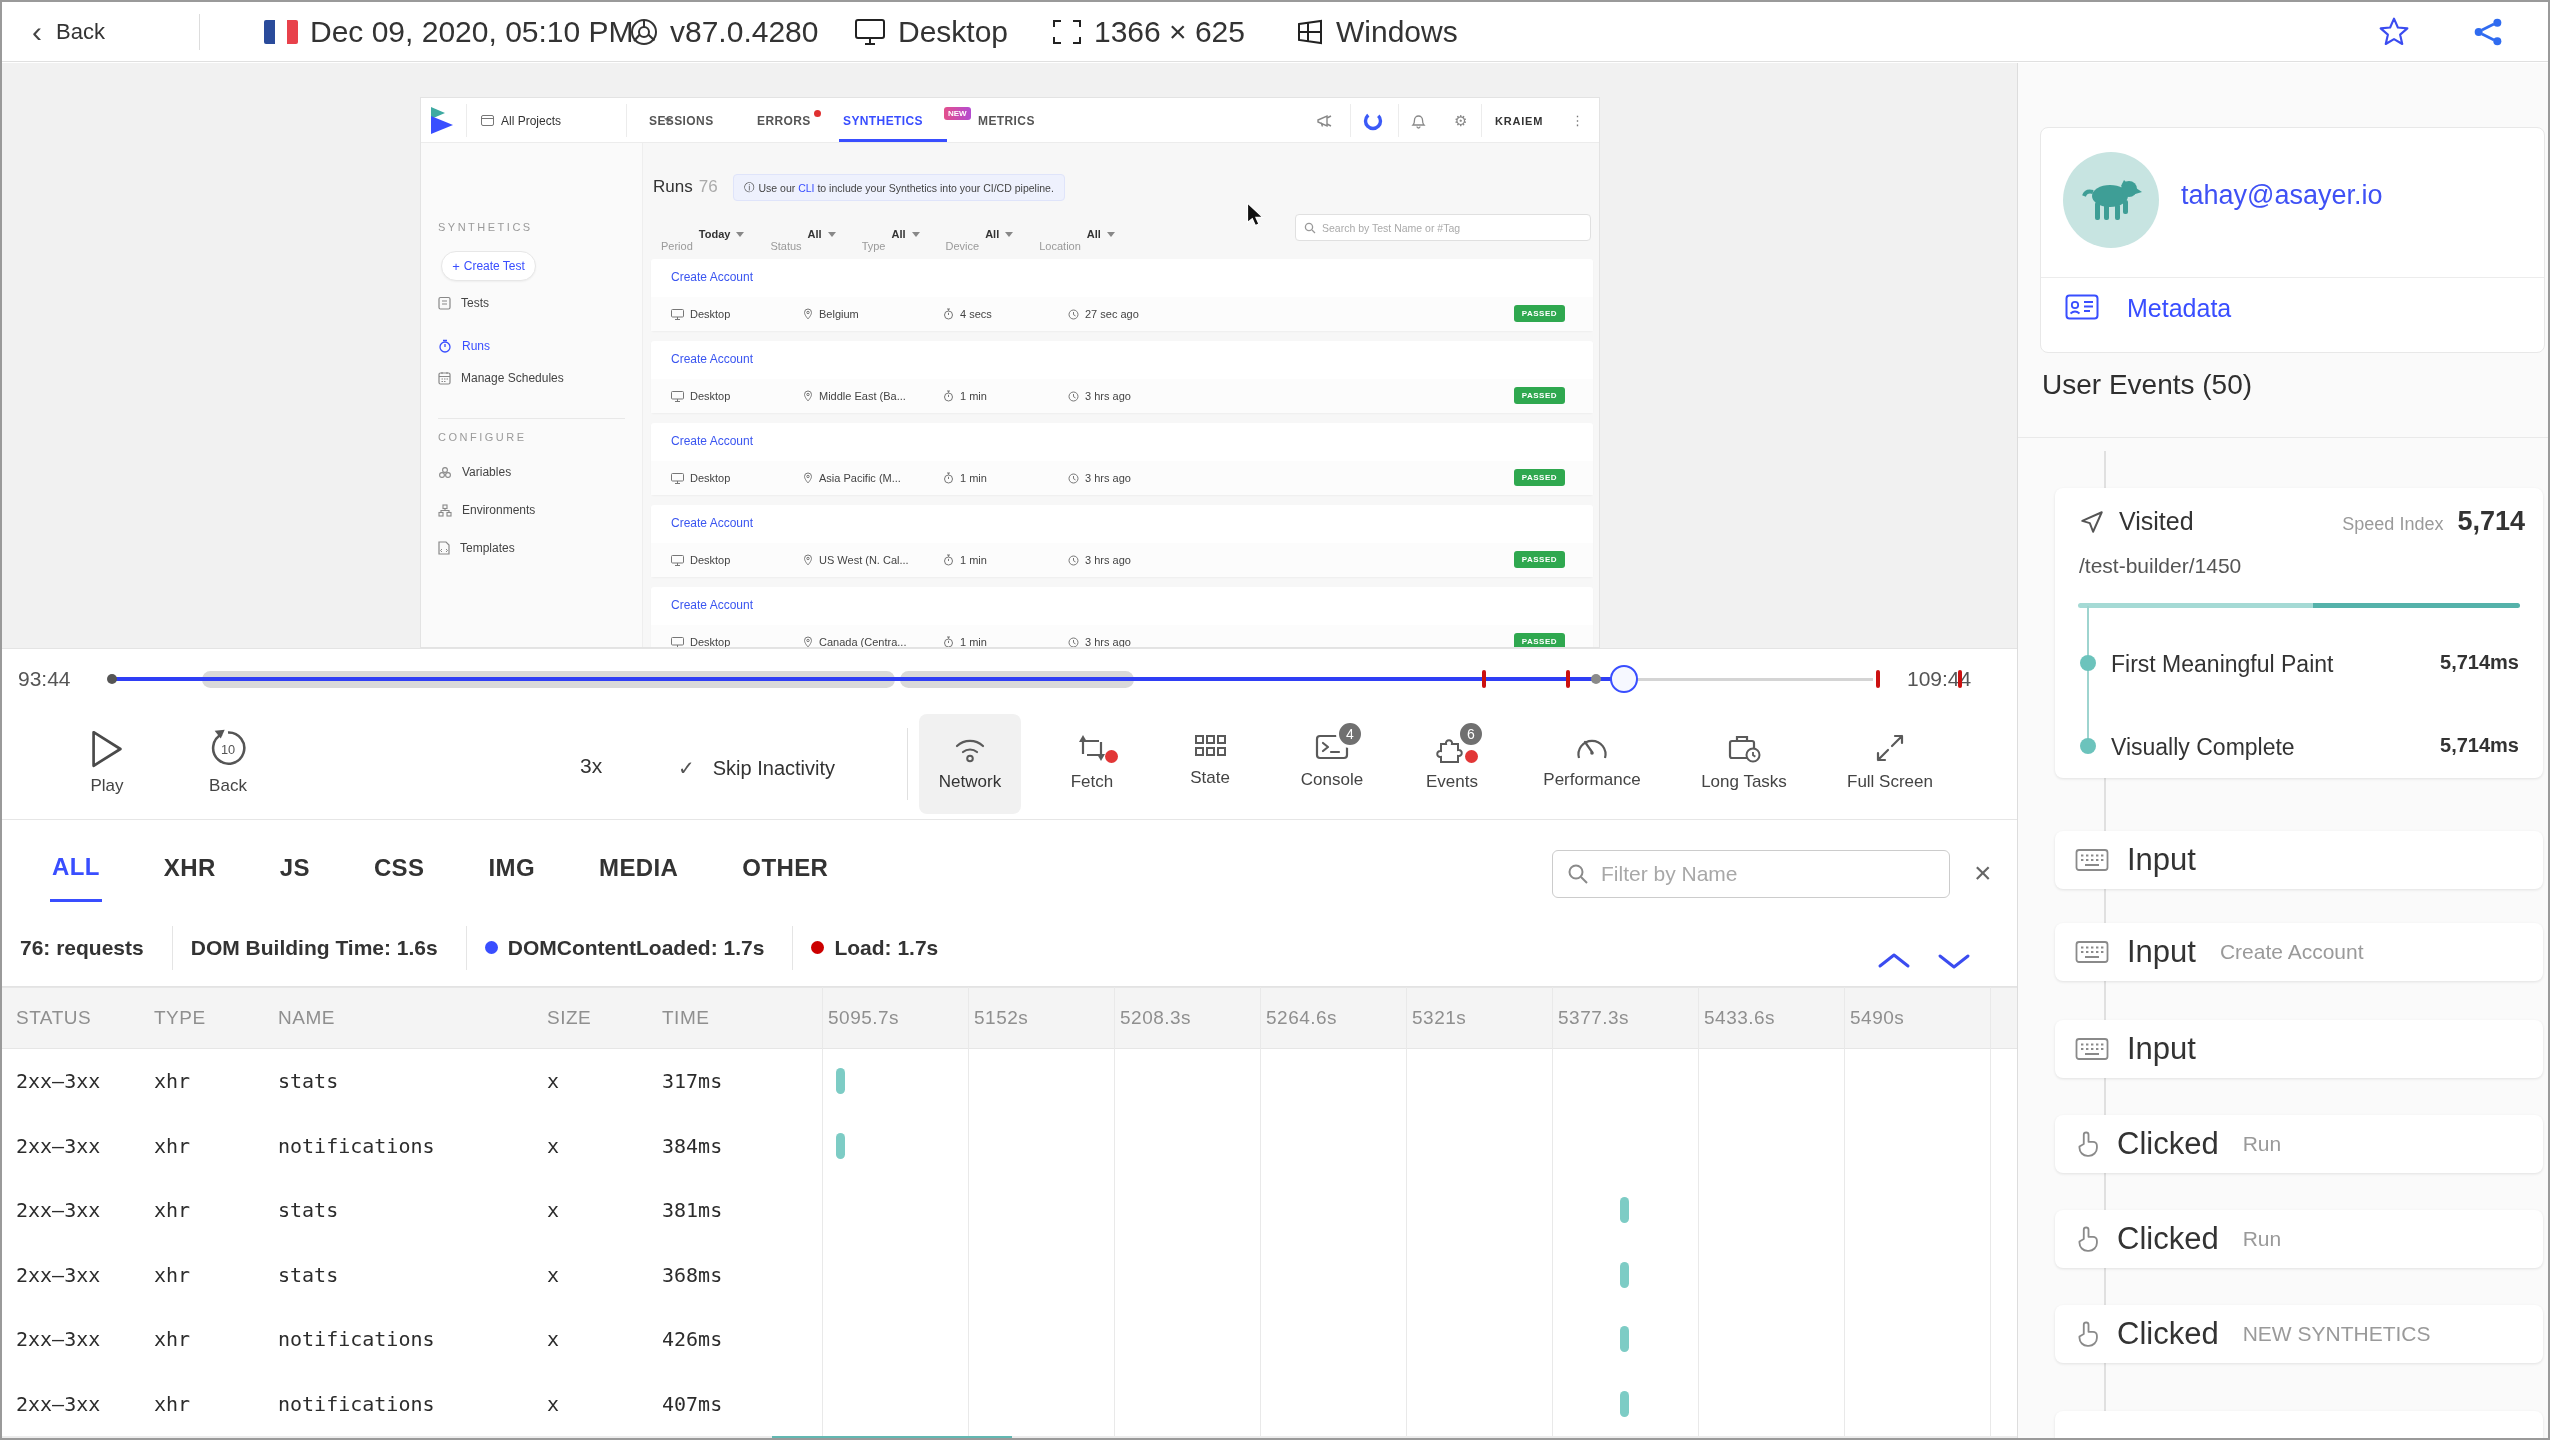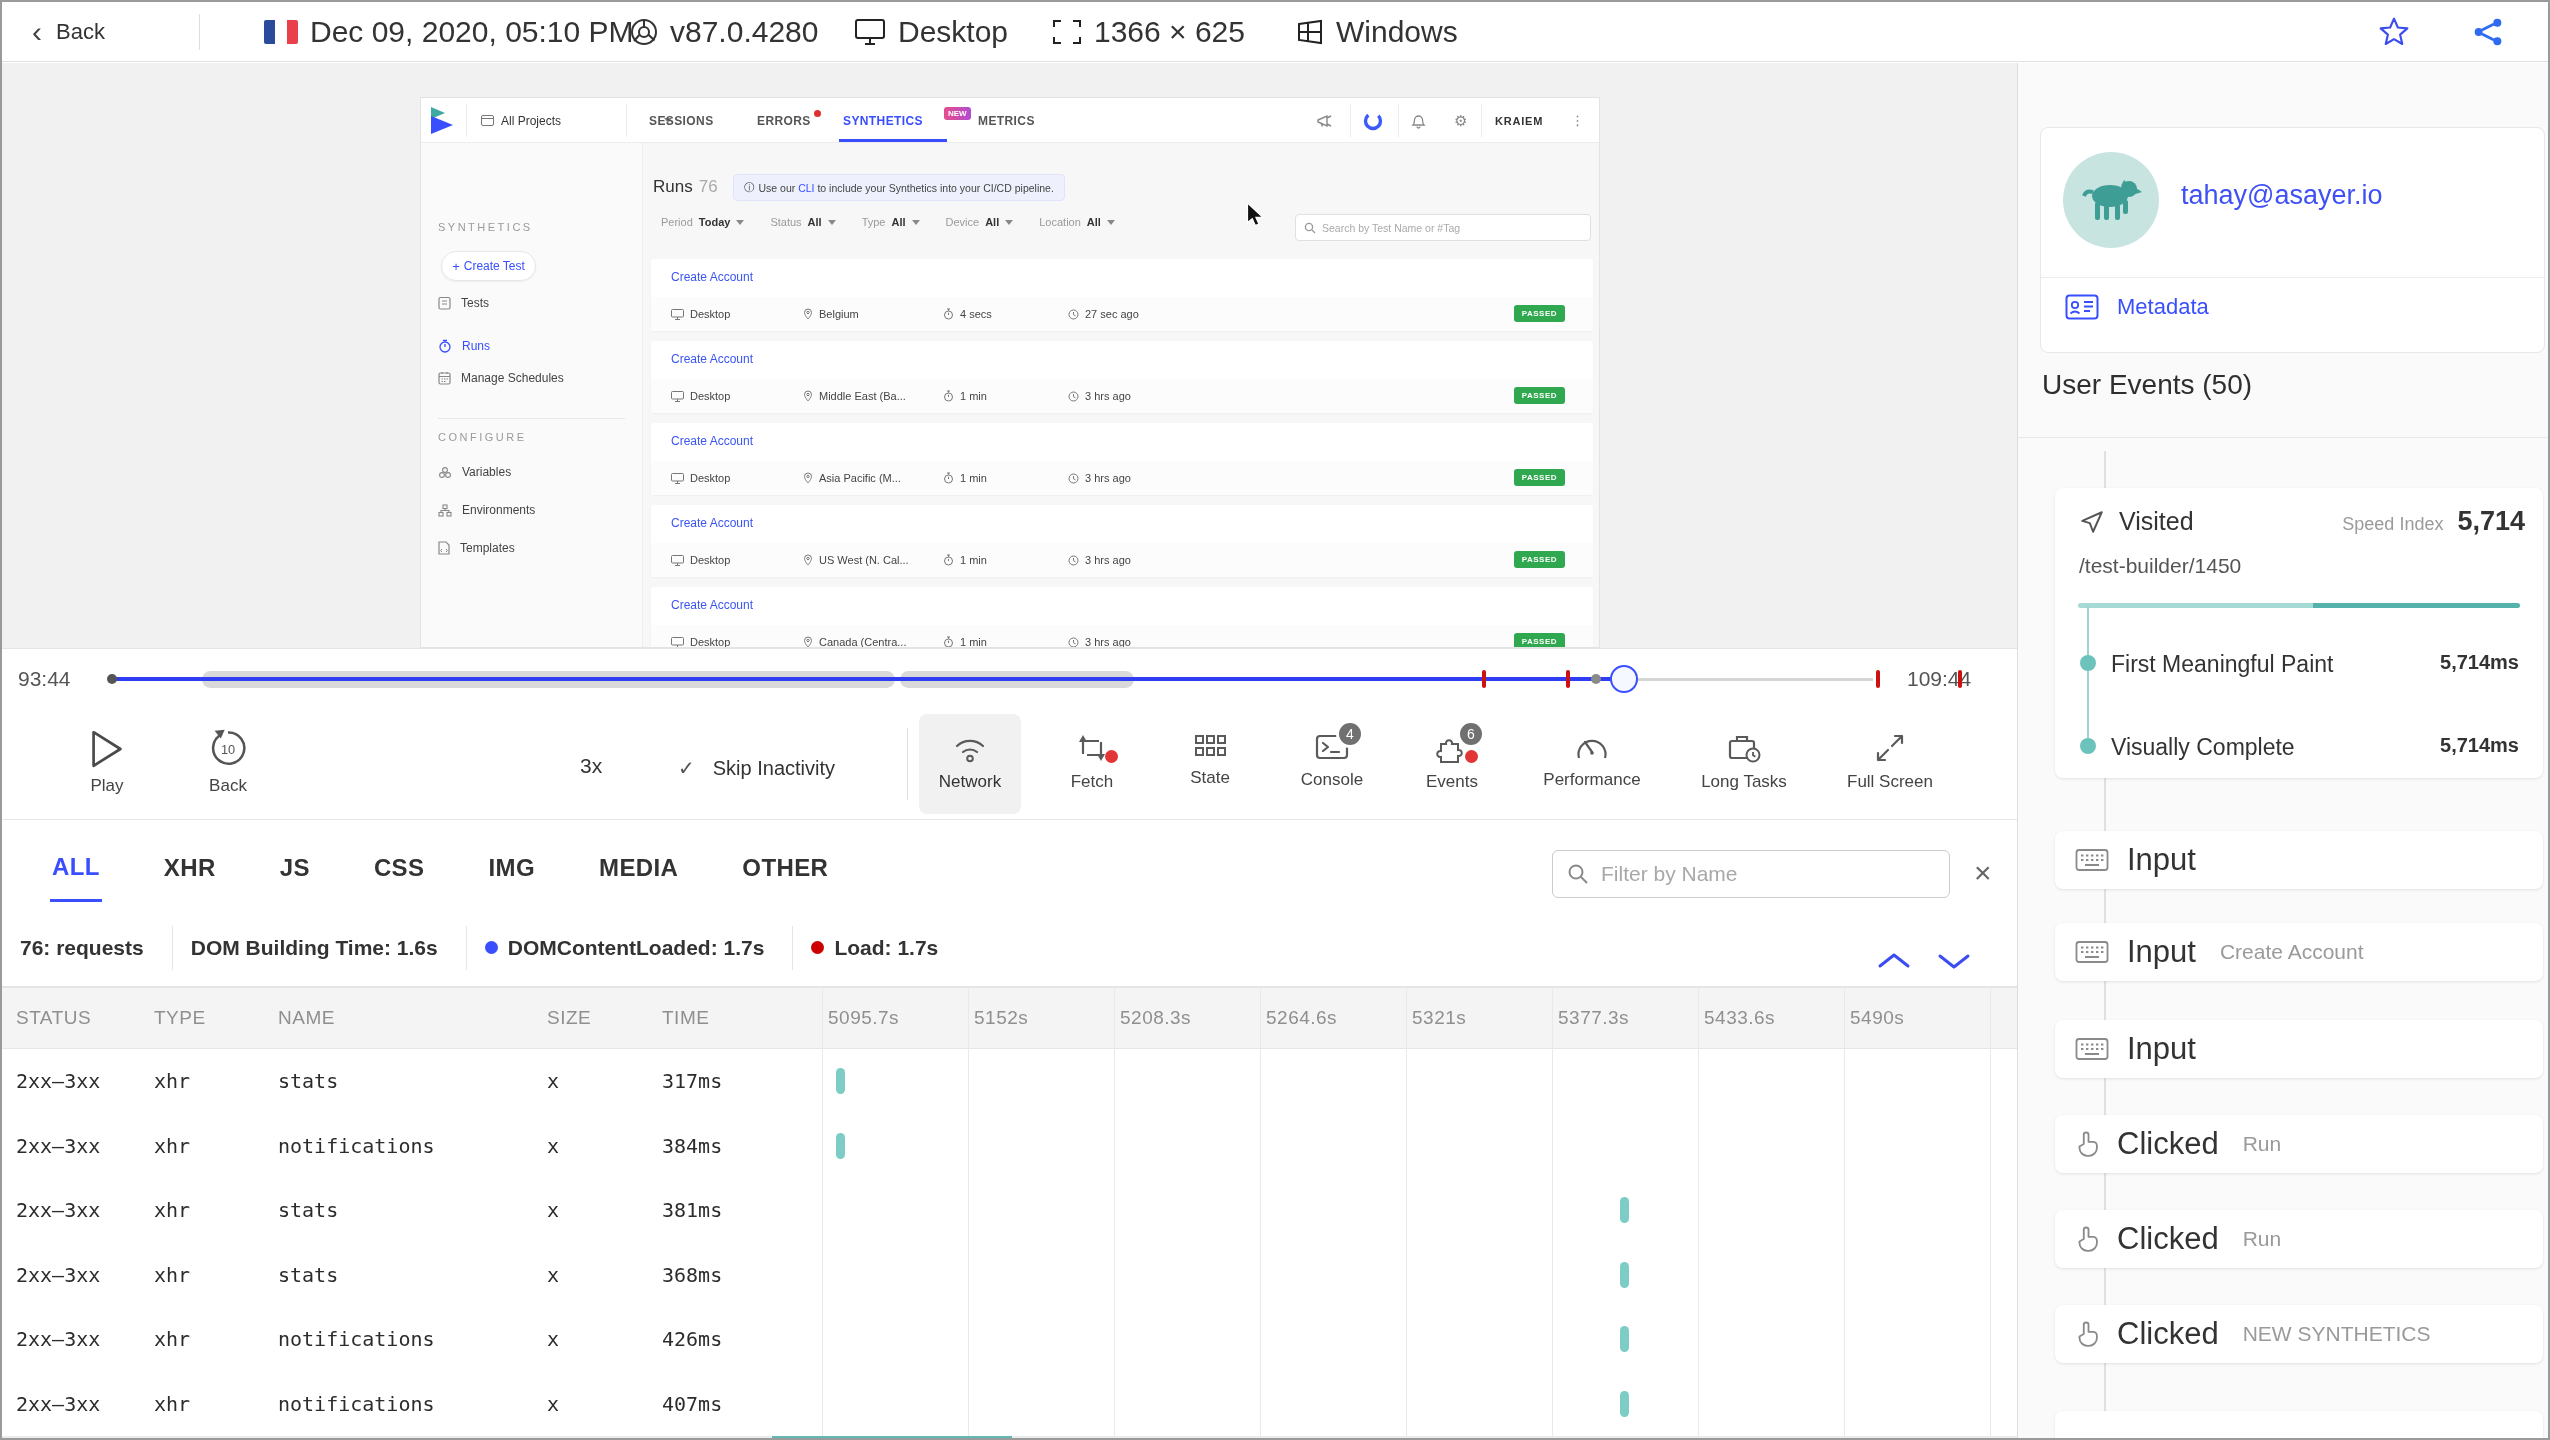--- a/index.html
+++ b/index.html
@@ -37,21 +37,21 @@
   .side-item.active { color:#394EFF; }
   .side-div { position:absolute; left:17px; right:17px; height:1px; background:#e8e8e8; }
 
   .runs-title { position:absolute; left:232px; top:79px; font-size:17px; color:#333; }
   .runs-title .cnt { color:#aaa; margin-left:6px; }
   .banner { position:absolute; left:312px; top:76px; height:27px; background:#eef1fd; border:1px solid #dfe4fa; border-radius:4px; display:flex; align-items:center; padding:0 10px; font-size:10.5px; color:#444; gap:4px; }
   .banner .cli { color:#394EFF; }
   .app-search { position:absolute; left:874px; top:116px; width:296px; height:27px; background:#fff; border:1px solid #e0e0e0; border-radius:4px; display:flex; align-items:center; padding:0 8px; gap:6px; color:#aaa; font-size:10.5px; }
   .filters { position:absolute; left:240px; top:118px; display:flex; gap:26px; align-items:center; }
   .filt { display:flex; align-items:center; gap:6px; font-size:11px; }
-  .filt .fl { color:#9a9a9a; }
+  .filt .fl { color:#9a9a9a;margin-top:24px; }
   .filt .fv { color:#333; font-weight:700; }
   .run-list { position:absolute; left:230px; top:161px; width:942px; }
   .run-card { position:relative; width:942px; height:72px; background:#fff; border-radius:3px; margin-bottom:10px; box-shadow:0 1px 2px rgba(0,0,0,0.04); }
   .run-name { position:absolute; left:20px; top:11px; font-size:12px; color:#3a55f0; }
   .run-div { position:absolute; left:0; right:0; top:38px; height:1px; background:#f0f0f0; }
   .run-det { position:absolute; left:0; top:38px; height:34px; width:100%; background:#fcfcfc; }
   .det-item { position:absolute; top:0; height:34px; display:flex; align-items:center; gap:6px; font-size:11px; color:#444; }
   .passed { position:absolute; right:28px; top:8px; background:#2FA84F; color:#fff; font-size:8px; font-weight:700; letter-spacing:0.5px; padding:4px 8px; border-radius:3px; }
   .cursor-arrow { position:absolute; left:1243px; top:140px; z-index:50; }
 
@@ -99,21 +99,21 @@
   .net-bar { position:absolute; top:19px; width:9px; height:26px; border-radius:4.5px; background:#7dccc5; }
   .net-scroll { position:absolute; left:0; top:616px; width:100%; height:6px; background:#ececec; }
   .net-thumb { position:absolute; left:770px; top:0; width:240px; height:6px; background:#62b8b2; }
 
   
   .rightbar { position:absolute; left:2015px; top:61px; width:533px; height:1379px; background:#fafafa; border-left:1px solid #ddd; overflow:hidden; }
   .user-card { position:absolute; left:22px; top:64px; width:505px; height:226px; background:#fff; border:1px solid #e8e8e8; border-radius:8px; }
   .avatar { position:absolute; left:22px; top:24px; width:96px; height:96px; border-radius:50%; background:#c7e4e1; display:flex; align-items:center; justify-content:center; }
   .user-email { position:absolute; left:140px; top:52px; font-size:27px; color:#3f51f5; }
   .uc-div { position:absolute; left:0; right:0; top:149px; height:1px; background:#ececec; }
-  .meta-row { position:absolute; left:24px; top:166px; display:flex; align-items:center; gap:18px; font-size:22px; color:#394EFF; }
+  .meta-row { position:absolute; left:24px; top:166px; display:flex; gap:28px; font-size:25px; color:#394EFF; }
   .ue-title { position:absolute; left:24px; top:306px; font-size:28px; color:#2f2f2f; }
   .ue-div { position:absolute; left:0; right:0; top:374px; height:1px; background:#e9e9e9; }
   .connector { position:absolute; left:86px; width:2px; background:#e0e0e0; z-index:0; }
   .ev-card { position:absolute; left:37px; width:488px; background:#fff; border-radius:8px; box-shadow:0 1px 3px rgba(0,0,0,0.10); z-index:1; }
   .visited-card { top:425px; height:290px; }
   .vc-row1 { position:absolute; left:24px; top:18px; right:18px; display:flex; align-items:center; }
   .vc-label { font-size:25px; color:#333; margin-left:14px; }
   .vc-right { margin-left:auto; display:flex; align-items:baseline; gap:14px; }
   .vc-si-label { font-size:18px; color:#9a9a9a; }
   .vc-si-val { font-size:27px; font-weight:700; color:#333; }

